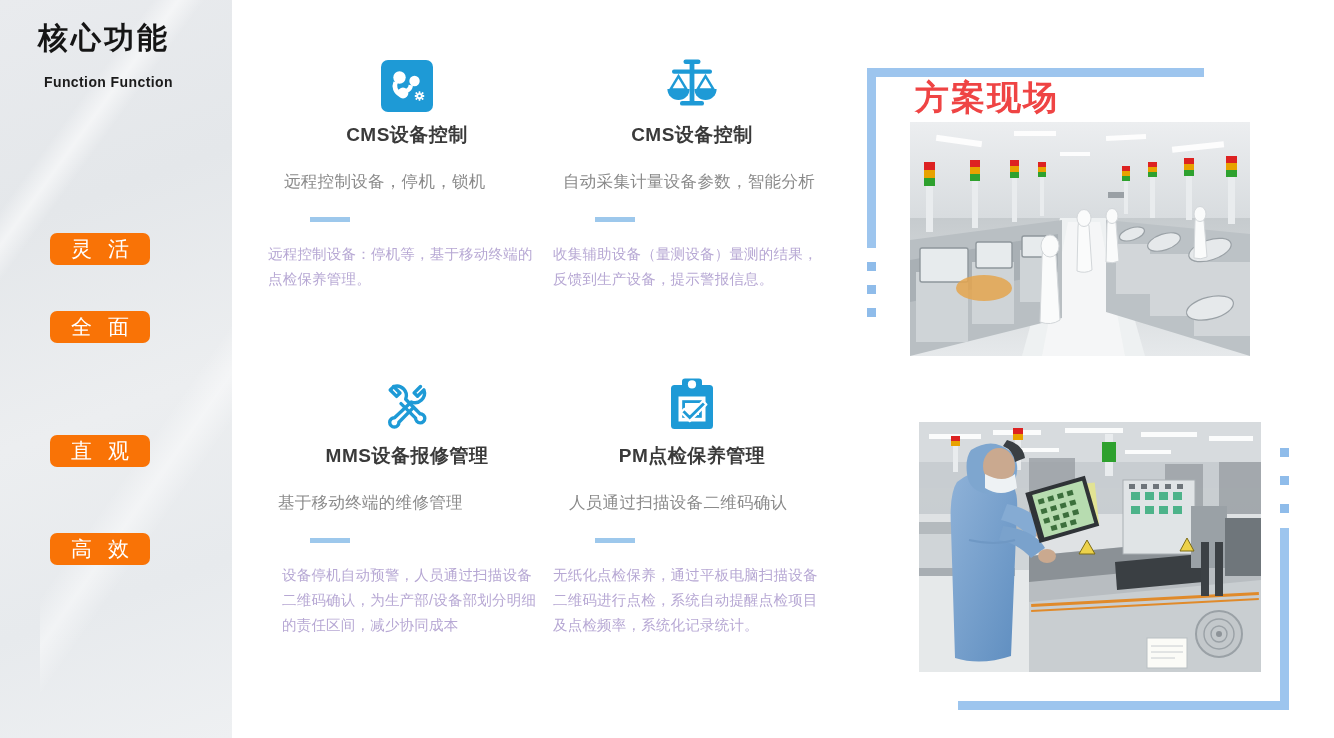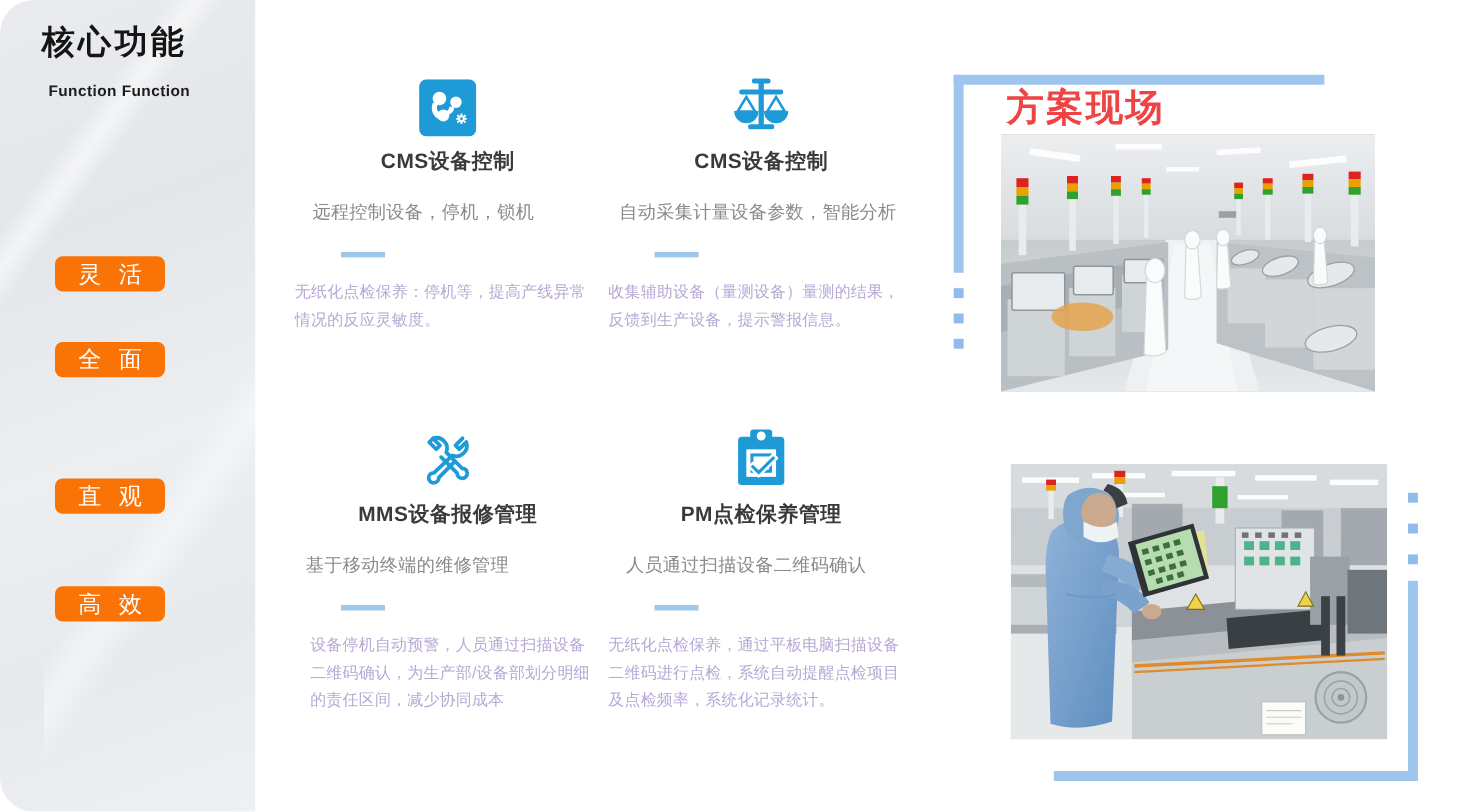--- a/index.html
+++ b/index.html
@@ -4,21 +4,21 @@
 <title>核心功能 Standard Function</title>
 <style>
   html,body{margin:0;padding:0;}
   body{
     width:1334px;height:738px;
     background:#ffffff;
     font-family:"Liberation Sans","DejaVu Sans",sans-serif;
     overflow:hidden;
     position:relative;
   }
-  .slide{position:relative;width:1334px;height:738px;overflow:hidden;background:#fff;border-radius:31px;}
+  .slide{position:relative;width:1334px;height:738px;overflow:hidden;background:#fff;}
 
   
   .sidebar{
     position:absolute;left:0;top:0;width:232px;height:738px;
     background:linear-gradient(160deg,#e9ebee 0%,#e4e7ea 28%,#eceef0 55%,#e7eaed 78%,#eef0f2 100%);
     overflow:hidden;
   }
   .sidebar:before{
     content:"";position:absolute;left:-60px;top:-80px;
     width:320px;height:520px;
@@ -51,21 +51,21 @@
     color:#ffffff;font-size:21px;letter-spacing:5px;
     text-indent:5px;
     box-shadow:0 0 0 rgba(0,0,0,0);
   }
   .pill-0{top:233px;}
   .pill-1{top:311px;}
   .pill-2{top:435px;}
   .pill-3{top:533px;}
 
   
-  .features{position:absolute;left:232px;top:12px;width:630px;height:640px;text-decoration:underline;}
+  .features{position:absolute;left:232px;top:0;width:630px;height:640px;text-decoration:underline;}
   .card{position:absolute;width:290px;}
   .card-c0{left:30px;}
   .card-c1{left:315px;}
   .card-r0{top:52px;}
   .card-r1{top:373px;}
 
   .card-icon{height:60px;display:flex;align-items:flex-end;justify-content:center;}
   .card-icon svg{display:block;}
 
   .card-title{
@@ -174,21 +174,21 @@
             <rect x="34.6" y="32.2" width="1.8" height="2.2" rx=".6" transform="rotate(-45 35.5 33.3)"></rect>
             <rect x="40.6" y="37.6" width="1.8" height="2.2" rx=".6" transform="rotate(-45 41.5 38.7)"></rect>
             <rect x="40.6" y="32.2" width="1.8" height="2.2" rx=".6" transform="rotate(45 41.5 33.3)"></rect>
             <rect x="34.6" y="37.6" width="1.8" height="2.2" rx=".6" transform="rotate(45 35.5 38.7)"></rect>
           </g>
         </svg>
       </div>
       <div class="card-title">CMS设备控制</div>
       <div class="card-lead indent">远程控制设备，停机，锁机</div>
       <div class="card-divider"></div>
-      <div class="card-note n-left">无纸化点检保养：停机等，提高产线异常情况的反应灵敏度。</div>
+      <div class="card-note n-left">远程控制设备：停机等，基于移动终端的点检保养管理。</div>
     </div>
 
     <div class="card card-c1 card-r0">
       <div class="card-icon">
         <svg width="56" height="56" viewBox="0 0 56 56" aria-hidden="true">
           <g fill="#1E9AD6">
             <rect x="25.6" y="6" width="4.8" height="40" rx="1.2"></rect>
             <rect x="19.5" y="3.4" width="17" height="4.6" rx="2.2"></rect>
             <rect x="8" y="13.4" width="40" height="4.4" rx="2"></rect>
             <rect x="16" y="45" width="24" height="4.6" rx="2.2"></rect>

